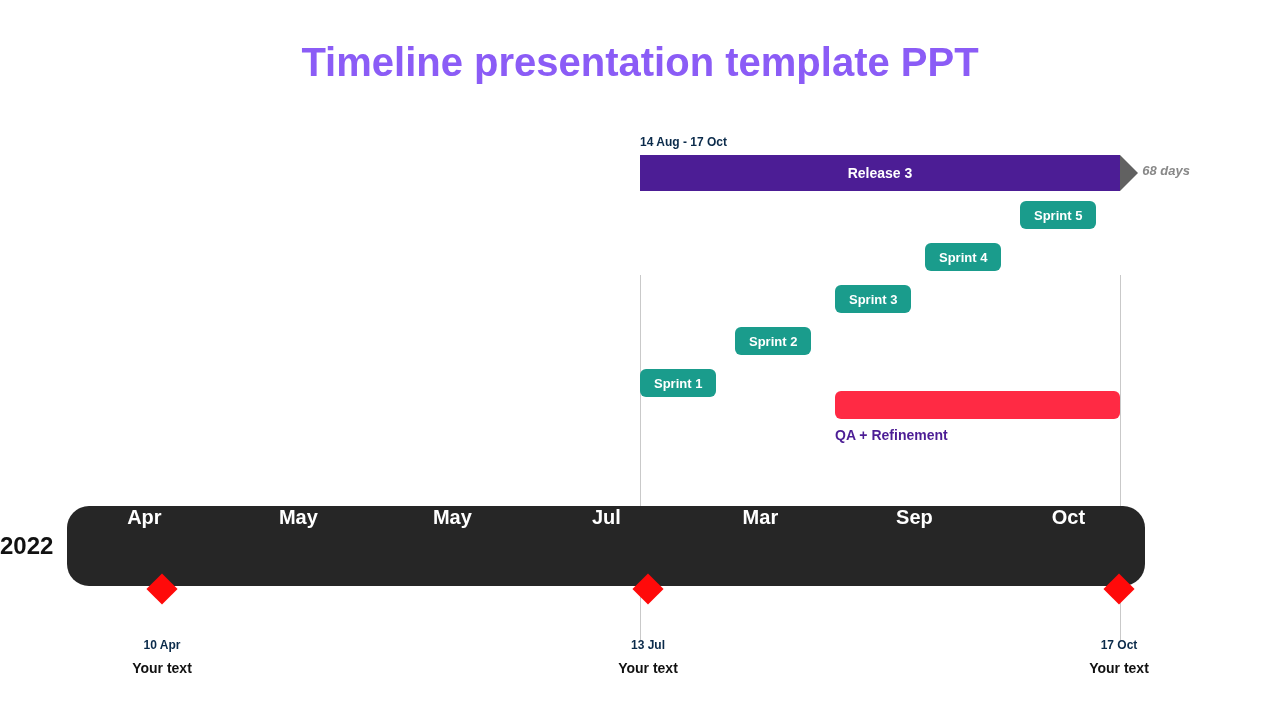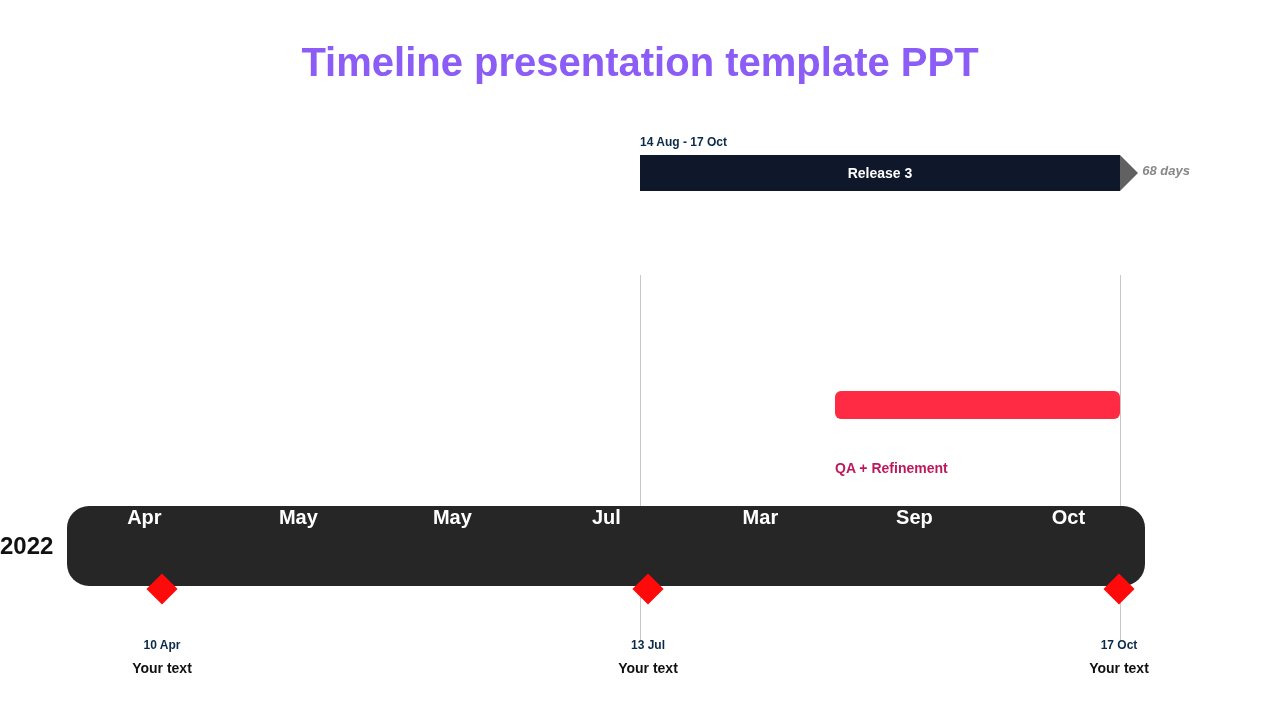--- a/index.html
+++ b/index.html
@@ -26,21 +26,21 @@
   }
   .date-range {
     font-size: 12px;
     color: #0a2a4a;
     font-weight: 600;
     margin-bottom: 6px;
   }
   .release-bar {
     position: relative;
     height: 36px;
-    background: #0f172a;
+    background: #4c1d95;
     color: #fff;
     display: flex;
     align-items: center;
     justify-content: center;
     font-size: 14px;
     font-weight: 700;
   }
   .release-bar::after {
     content: "";
     position: absolute;
@@ -93,22 +93,21 @@
     height: 28px;
     background: #ff2a44;
     border-radius: 6px;
   }
   .qa-label {
     position: absolute;
     left: 195px;
     top: 292px;
     font-size: 14px;
     font-weight: 700;
-    color: #be185d;
-    margin-top: 33px;
+    color: #4c1d95;
   }
   
   .timeline-row {
     position: absolute;
     left: 0;
     top: 506px;
     width: 1141px;
     height: 80px;
     display: flex;
     align-items: center;
@@ -191,20 +190,27 @@
 <div class="gantt-area">
   <div class="date-range">14 Aug - 17 Oct</div>
   <div class="release-bar">
     <span>Release 3</span>
     <span class="days-label">68 days</span>
   </div>
 
   <div class="vline vline-left" style="left:0;"></div>
   <div class="vline vline-right" style="left:480px;"></div>
 
+  <div class="sprint-stack">
+    <div class="sprint" style="left:380px; top:0px;">Sprint 5</div>
+    <div class="sprint" style="left:285px; top:42px;">Sprint 4</div>
+    <div class="sprint" style="left:195px; top:84px;">Sprint 3</div>
+    <div class="sprint" style="left:95px;  top:126px;">Sprint 2</div>
+    <div class="sprint" style="left:0px;   top:168px;">Sprint 1</div>
+  </div>
 
   <div class="qa-bar"></div>
   <div class="qa-label">QA + Refinement</div>
 </div>
 
 <div class="timeline-row">
   <div class="year-label">2022</div>
   <div class="months-bar">
     <div class="month">Apr</div>
     <div class="month">May</div>

